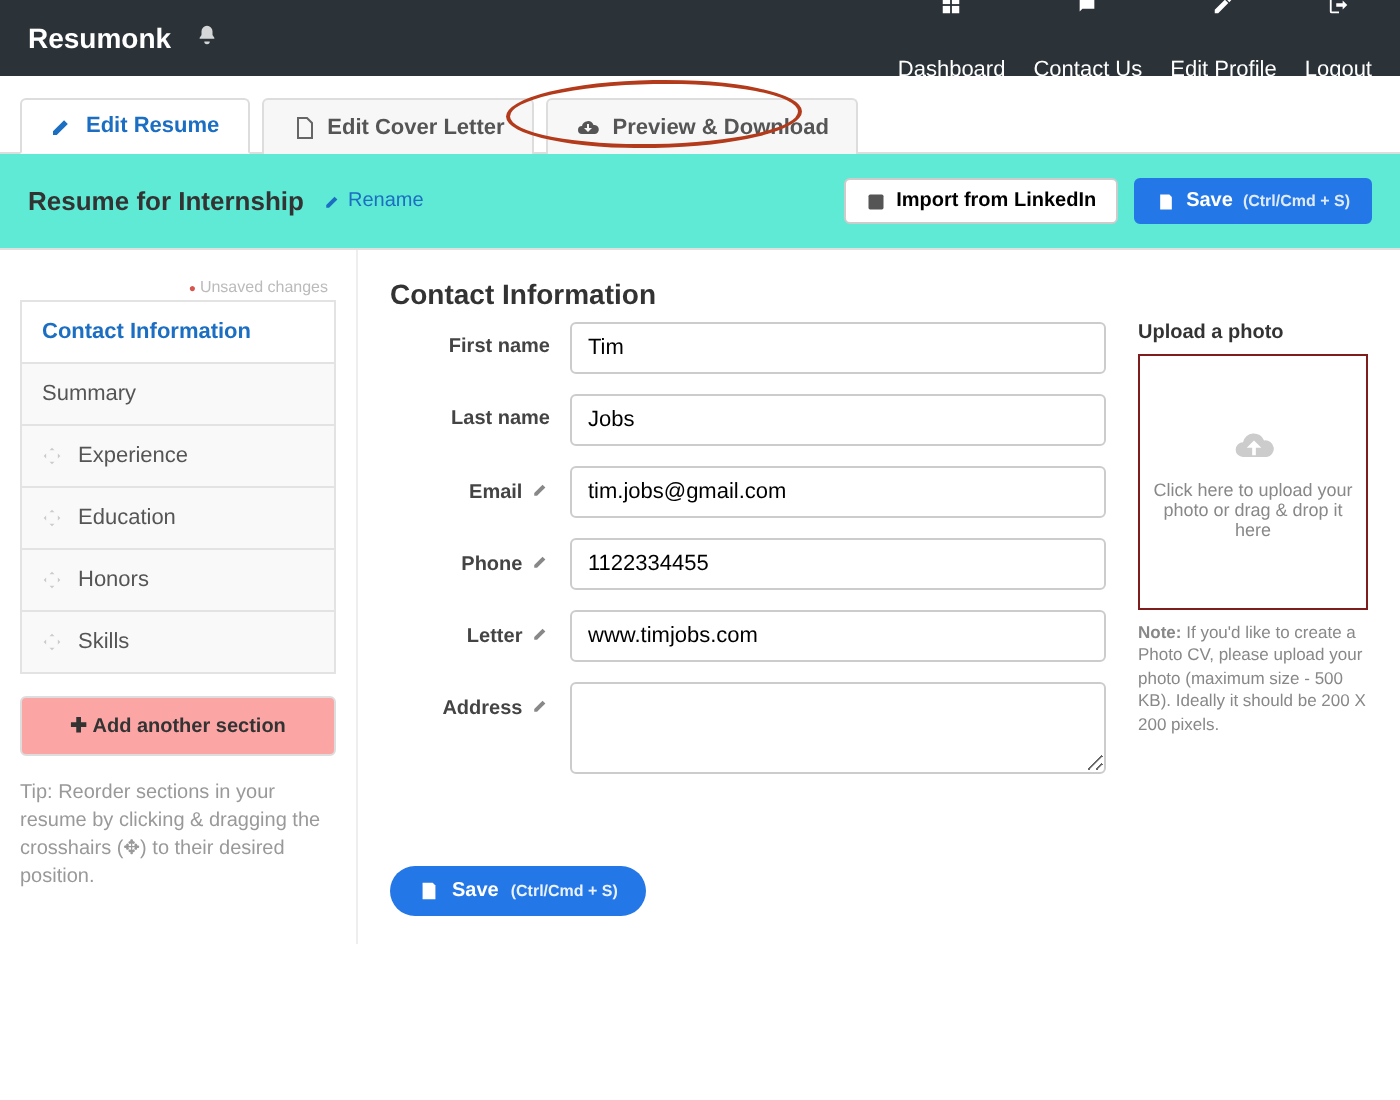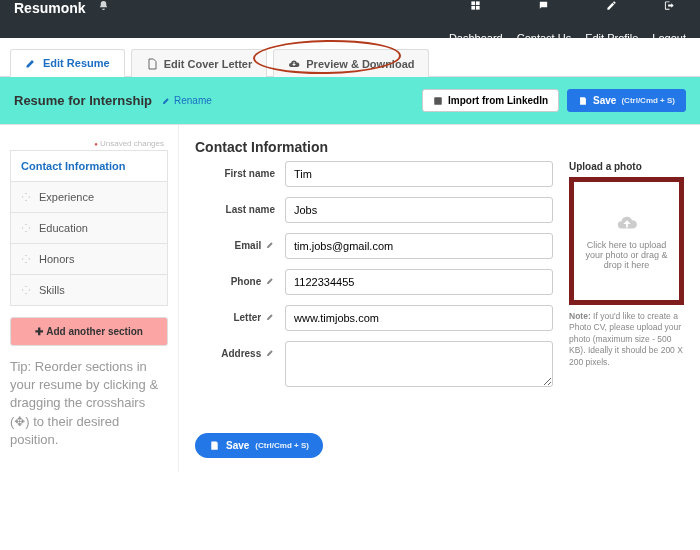--- a/index.html
+++ b/index.html
@@ -1,17 +1,17 @@
 <!DOCTYPE html>
 <html><head>
 <meta charset="utf-8">
 <style>
 * { box-sizing: border-box; margin: 0; padding: 0; }
 body { font-family: -apple-system, BlinkMacSystemFont, "Segoe UI", Arial, sans-serif; font-size: 12px; color: #333; background: #fff; width: 700px; }
-.topbar { background: #2c3338; color: #fff; height: 38px; display: flex; align-items: flex-start; padding: 0 14px; }
+.topbar { background: #2c3338; color: #fff; height: 38px; display: flex; align-items: center; padding: 0 14px; }
 .brand { font-weight: 700; font-size: 14px; }
 .bell { margin-left: 12px; font-size: 11px; opacity: .8; }
 .topnav { margin-left: auto; display: flex; gap: 14px; font-size: 11px; }
 .topnav-item { display: flex; align-items: center; gap: 21px; cursor: pointer; flex-direction: column; }
 .topnav-item svg { width: 11px; height: 11px; fill: #fff; }
 
 .tabs { display: flex; padding: 10px 10px 0 10px; border-bottom: 1px solid #ddd; gap: 6px; position: relative; }
 .tab { padding: 7px 14px; border: 1px solid #ddd; border-bottom: none; border-radius: 3px 3px 0 0; background: #f7f7f7; display: flex; align-items: center; gap: 6px; font-size: 11px; font-weight: 600; cursor: pointer; color: #555; position: relative; bottom: -1px; }
 .tab.active { background: #fff; color: #1b6ec2; border-bottom: 1px solid #fff; }
 .tab svg { width: 12px; height: 12px; fill: currentColor; }
@@ -26,38 +26,38 @@
 .btn .shortcut { font-size: 8px; opacity: .85; }
 
 .body { display: flex; }
 .sidebar { width: 178px; padding: 12px 10px; }
 .unsaved { font-size: 8px; color: #bbb; text-align: right; padding: 2px 4px; }
 .unsaved::before { content: "●"; color: #d9534f; margin-right: 2px; font-size: 6px; }
 .sec-item { border: 1px solid #e3e3e3; background: #f9f9f9; padding: 9px 10px; font-size: 11px; color: #555; display: flex; align-items: center; gap: 8px; margin-bottom: -1px; cursor: pointer; }
 .sec-item.active { color: #1b6ec2; font-weight: 600; background: #fff; }
 .grip { width: 10px; height: 10px; opacity: .4; }
 .add-section { margin-top: 12px; border: 1px solid #ddd; background: #fca5a5; padding: 8px; text-align: center; font-size: 10px; font-weight: 600; cursor: pointer; border-radius: 3px; }
-.tip { font-size: 13px; color: #999; margin-top: 12px; line-height: 1.4; }
+.tip { font-size: 10px; color: #999; margin-top: 12px; line-height: 1.4; }
 
 .main { flex: 1; padding: 14px 16px; border-left: 1px solid #eee; }
 .main h3 { font-size: 14px; font-weight: 700; margin-bottom: 6px; }
 .helptext { font-size: 9.5px; color: #888; line-height: 1.4; margin-bottom: 14px; }
 .helptext b { color: #666; }
 
 .form-area { display: flex; gap: 16px; }
 .fields { flex: 1; }
 .row { display: flex; align-items: flex-start; margin-bottom: 10px; }
 .row label { width: 90px; text-align: right; font-size: 10px; font-weight: 600; padding-top: 7px; padding-right: 10px; color: #444; }
 .row label .pencil { width: 9px; height: 9px; fill: #888; margin-left: 2px; }
 .row input, .row textarea { flex: 1; border: 1px solid #ccc; border-radius: 3px; padding: 6px 8px; font-size: 11px; font-family: inherit; }
 .row textarea { height: 46px; resize: both; }
 
 .photo-col { width: 115px; }
 .photo-col h4 { font-size: 10px; font-weight: 700; margin-bottom: 5px; }
-.dropzone { border: 5px solid #7f1d1d; height: 128px; display: flex; flex-direction: column; align-items: center; justify-content: center; text-align: center; font-size: 9px; color: #888; padding: 6px; cursor: pointer; }
+.dropzone { border: 1px solid #7f1d1d; height: 128px; display: flex; flex-direction: column; align-items: center; justify-content: center; text-align: center; font-size: 9px; color: #888; padding: 6px; cursor: pointer; }
 .dropzone svg { width: 26px; height: 22px; fill: #ccc; margin-bottom: 6px; }
 .photo-note { font-size: 8.5px; color: #888; line-height: 1.35; margin-top: 6px; }
 
 .save-row { margin-top: 36px; }
 .save-btn { background: #2477e6; color: #fff; border: none; border-radius: 14px; padding: 7px 14px; font-size: 10px; font-weight: 600; display: inline-flex; align-items: center; gap: 6px; cursor: pointer; }
 .save-btn .shortcut { font-size: 8px; opacity: .9; }
 .save-btn svg { width: 11px; height: 11px; fill: #fff; }
 </style>
 </head>
 <body>
@@ -146,20 +146,23 @@
     <span class="shortcut">(Ctrl/Cmd + S)</span>
   </button>
 </div>
 
 <div class="body">
 
   <div class="sidebar">
     <div class="unsaved">Unsaved changes</div>
     <div class="sec-item active">
       <span>Contact Information</span>
+    </div>
+    <div class="sec-item">
+      <span>Summary</span>
     </div>
     <div class="sec-item">
       <svg class="grip" viewBox="0 0 24 24">
           <path d="M12 2l3 3H9l3-3zm0 20l-3-3h6l-3 3zM2 12l3-3v6l-3-3zm20 0l-3 3V9l3 3z" fill="#888"></path>
         </svg>
       <span>Experience</span>
     </div>
     <div class="sec-item">
       <svg class="grip" viewBox="0 0 24 24">
           <path d="M12 2l3 3H9l3-3zm0 20l-3-3h6l-3 3zM2 12l3-3v6l-3-3zm20 0l-3 3V9l3 3z" fill="#888"></path>

